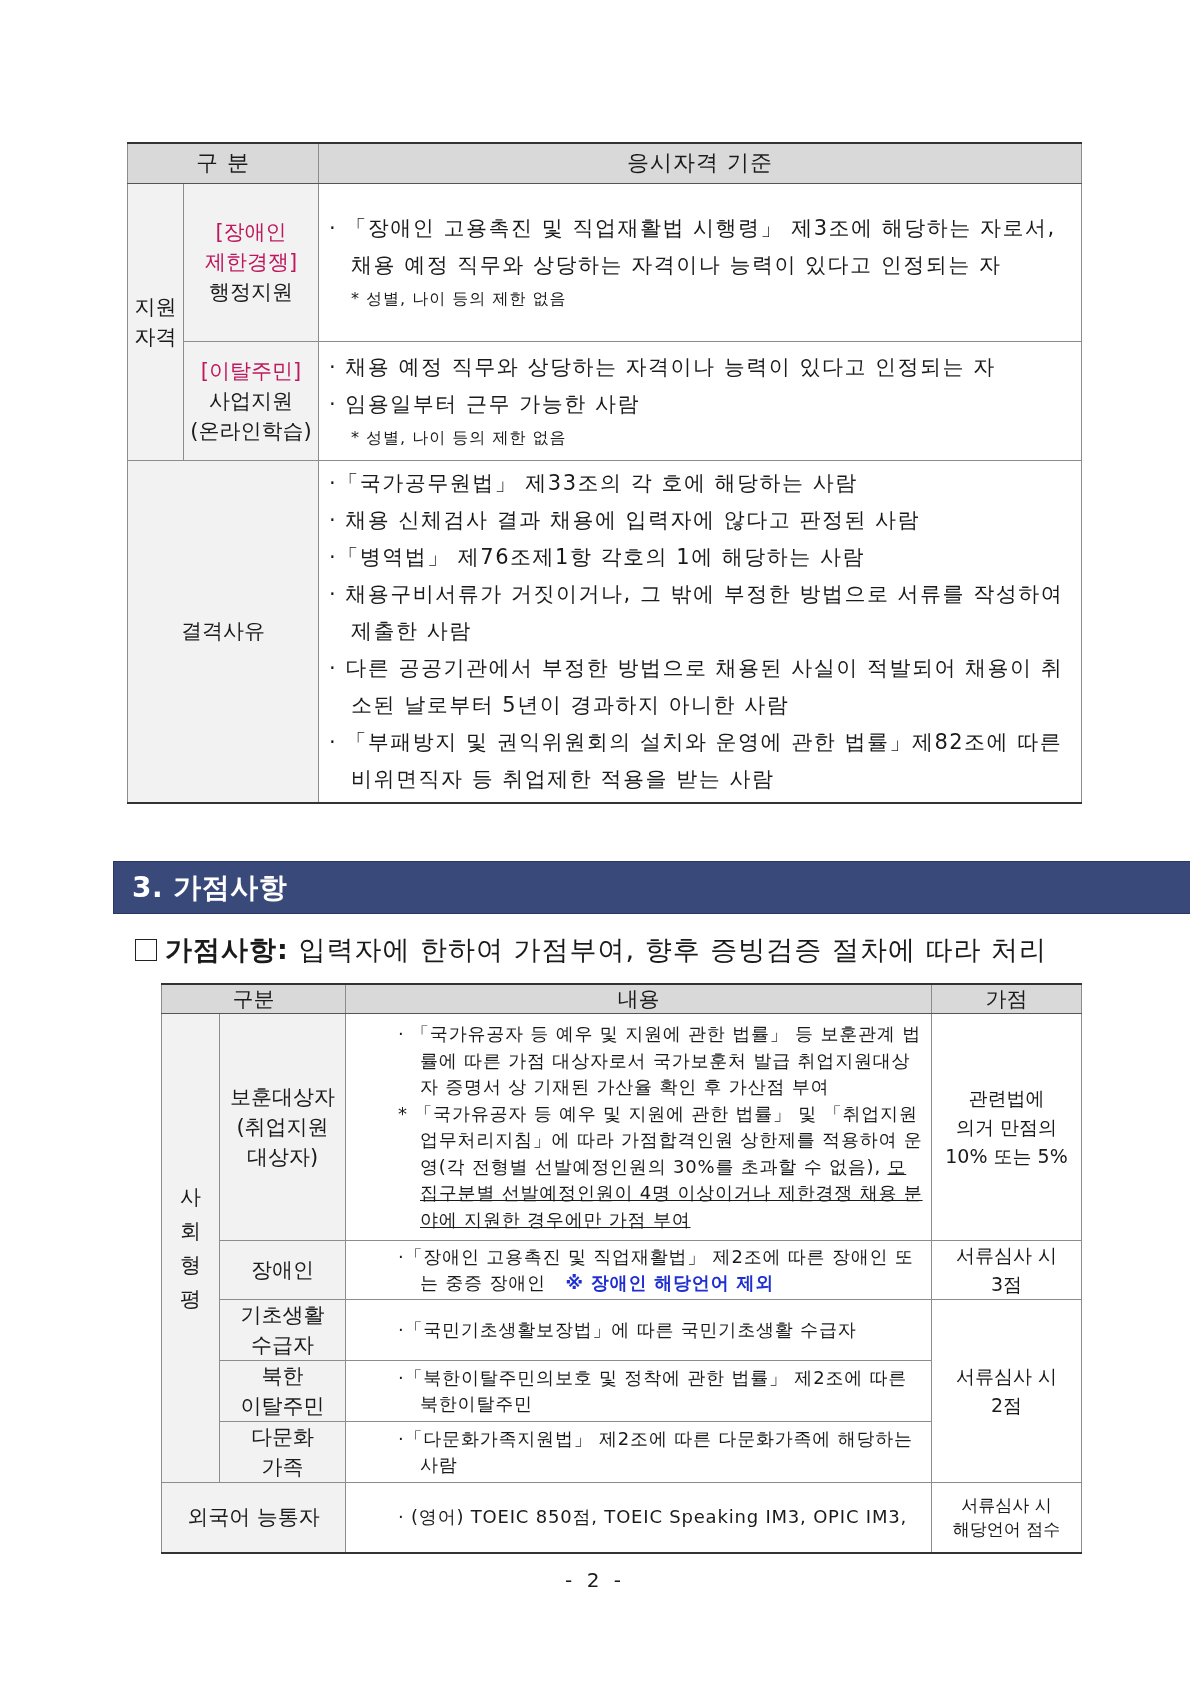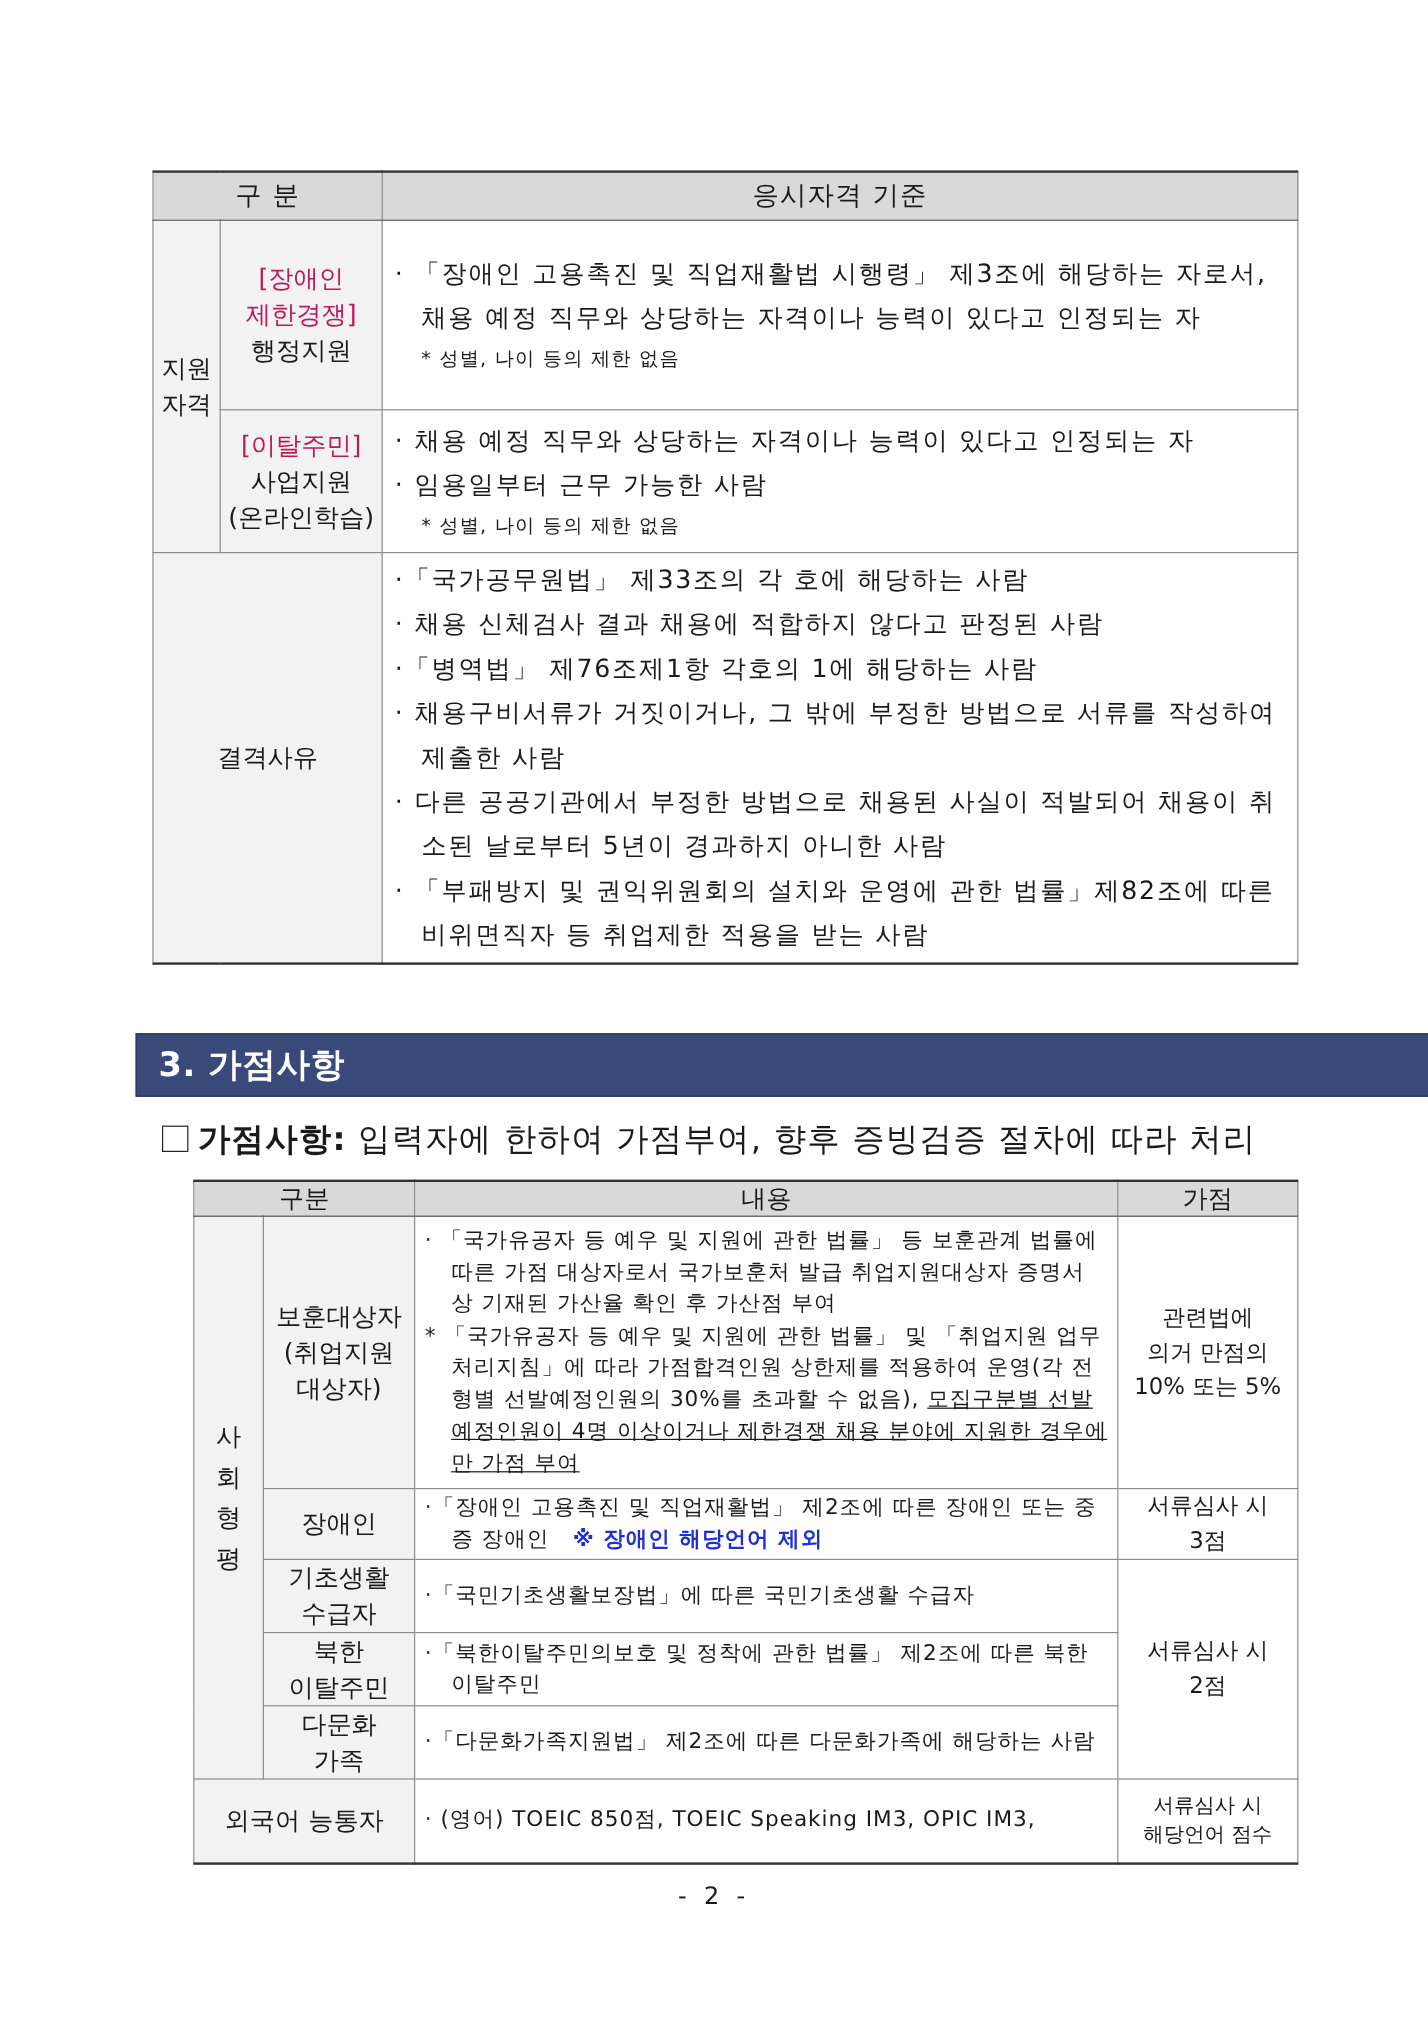--- a/index.html
+++ b/index.html
@@ -29,21 +29,21 @@
   
   #t2 { position: absolute; left: 161px; top: 983px; width: 920px; border-top: 2px solid #333; border-bottom: 2px solid #333; border-left: 1.5px solid #333; border-right: 1.5px solid #333; }
   #t2 th { background: #d9d9d9; font-weight: normal; font-size: 21px; height: 14px; border-bottom: 1.5px solid #555; }
   #t2 td.lbl { background: #f2f2f2; text-align: center; font-size: 21px; line-height: 30px; }
   #t2 td.content { padding: 2px 8px 2px 8px; font-size: 18px; line-height: 26.5px; letter-spacing: 0.8px; }
   #t2 td.score { text-align: center; font-size: 19px; line-height: 29px; }
   #t2 td.score.small { font-size: 17px; line-height: 24px; }
   .vert { display: inline-block; width: 24px; line-height: 34px; font-size: 21px; }
   .und { text-decoration: underline; }
   .bold-blue { color: #1f2fd1; font-weight: bold; }
-  .bul2 { display: block; padding-left: 22px; text-indent: -22px; }
+  .bul2 { display: block; padding-left: 22px; text-indent: -22px; margin-left: 44px; }
 
   #pagenum { left: 0; width: 1190px; top: 1568px; text-align: center; font-size: 20px; letter-spacing: 4px; }
 </style>
 </head>
 <body>
 
 <table id="t1">
   <colgroup>
       <col style="width:56px">
       <col style="width:135px">
@@ -76,21 +76,21 @@
     <td class="content">
       <span class="bul">· 채용 예정 직무와 상당하는 자격이나 능력이 있다고 인정되는 자</span>
       <span class="bul">· 임용일부터 근무 가능한 사람</span>
       <span class="note">* 성별, 나이 등의 제한 없음</span>
     </td>
   </tr>
   <tr style="height:343px">
     <td colspan="2" class="lbl">결격사유</td>
     <td class="content">
       <span class="bul">·「국가공무원법」 제33조의 각 호에 해당하는 사람</span>
-      <span class="bul">· 채용 신체검사 결과 채용에 적합하지 않다고 판정된 사람</span>
+      <span class="bul">· 채용 신체검사 결과 채용에 입력자에 않다고 판정된 사람</span>
       <span class="bul">·「병역법」 제76조제1항 각호의 1에 해당하는 사람</span>
       <span class="bul">· 채용구비서류가 거짓이거나, 그 밖에 부정한 방법으로 서류를 작성하여 제출한 사람</span>
       <span class="bul">· 다른 공공기관에서 부정한 방법으로 채용된 사실이 적발되어 채용이 취소된 날로부터 5년이 경과하지 아니한 사람</span>
       <span class="bul">· 「부패방지 및 권익위원회의 설치와 운영에 관한 법률」제82조에 따른 비위면직자 등 취업제한 적용을 받는 사람</span>
     </td>
   </tr>
 </tbody>
   </table>
 
 <div id="banner" class="abs">

